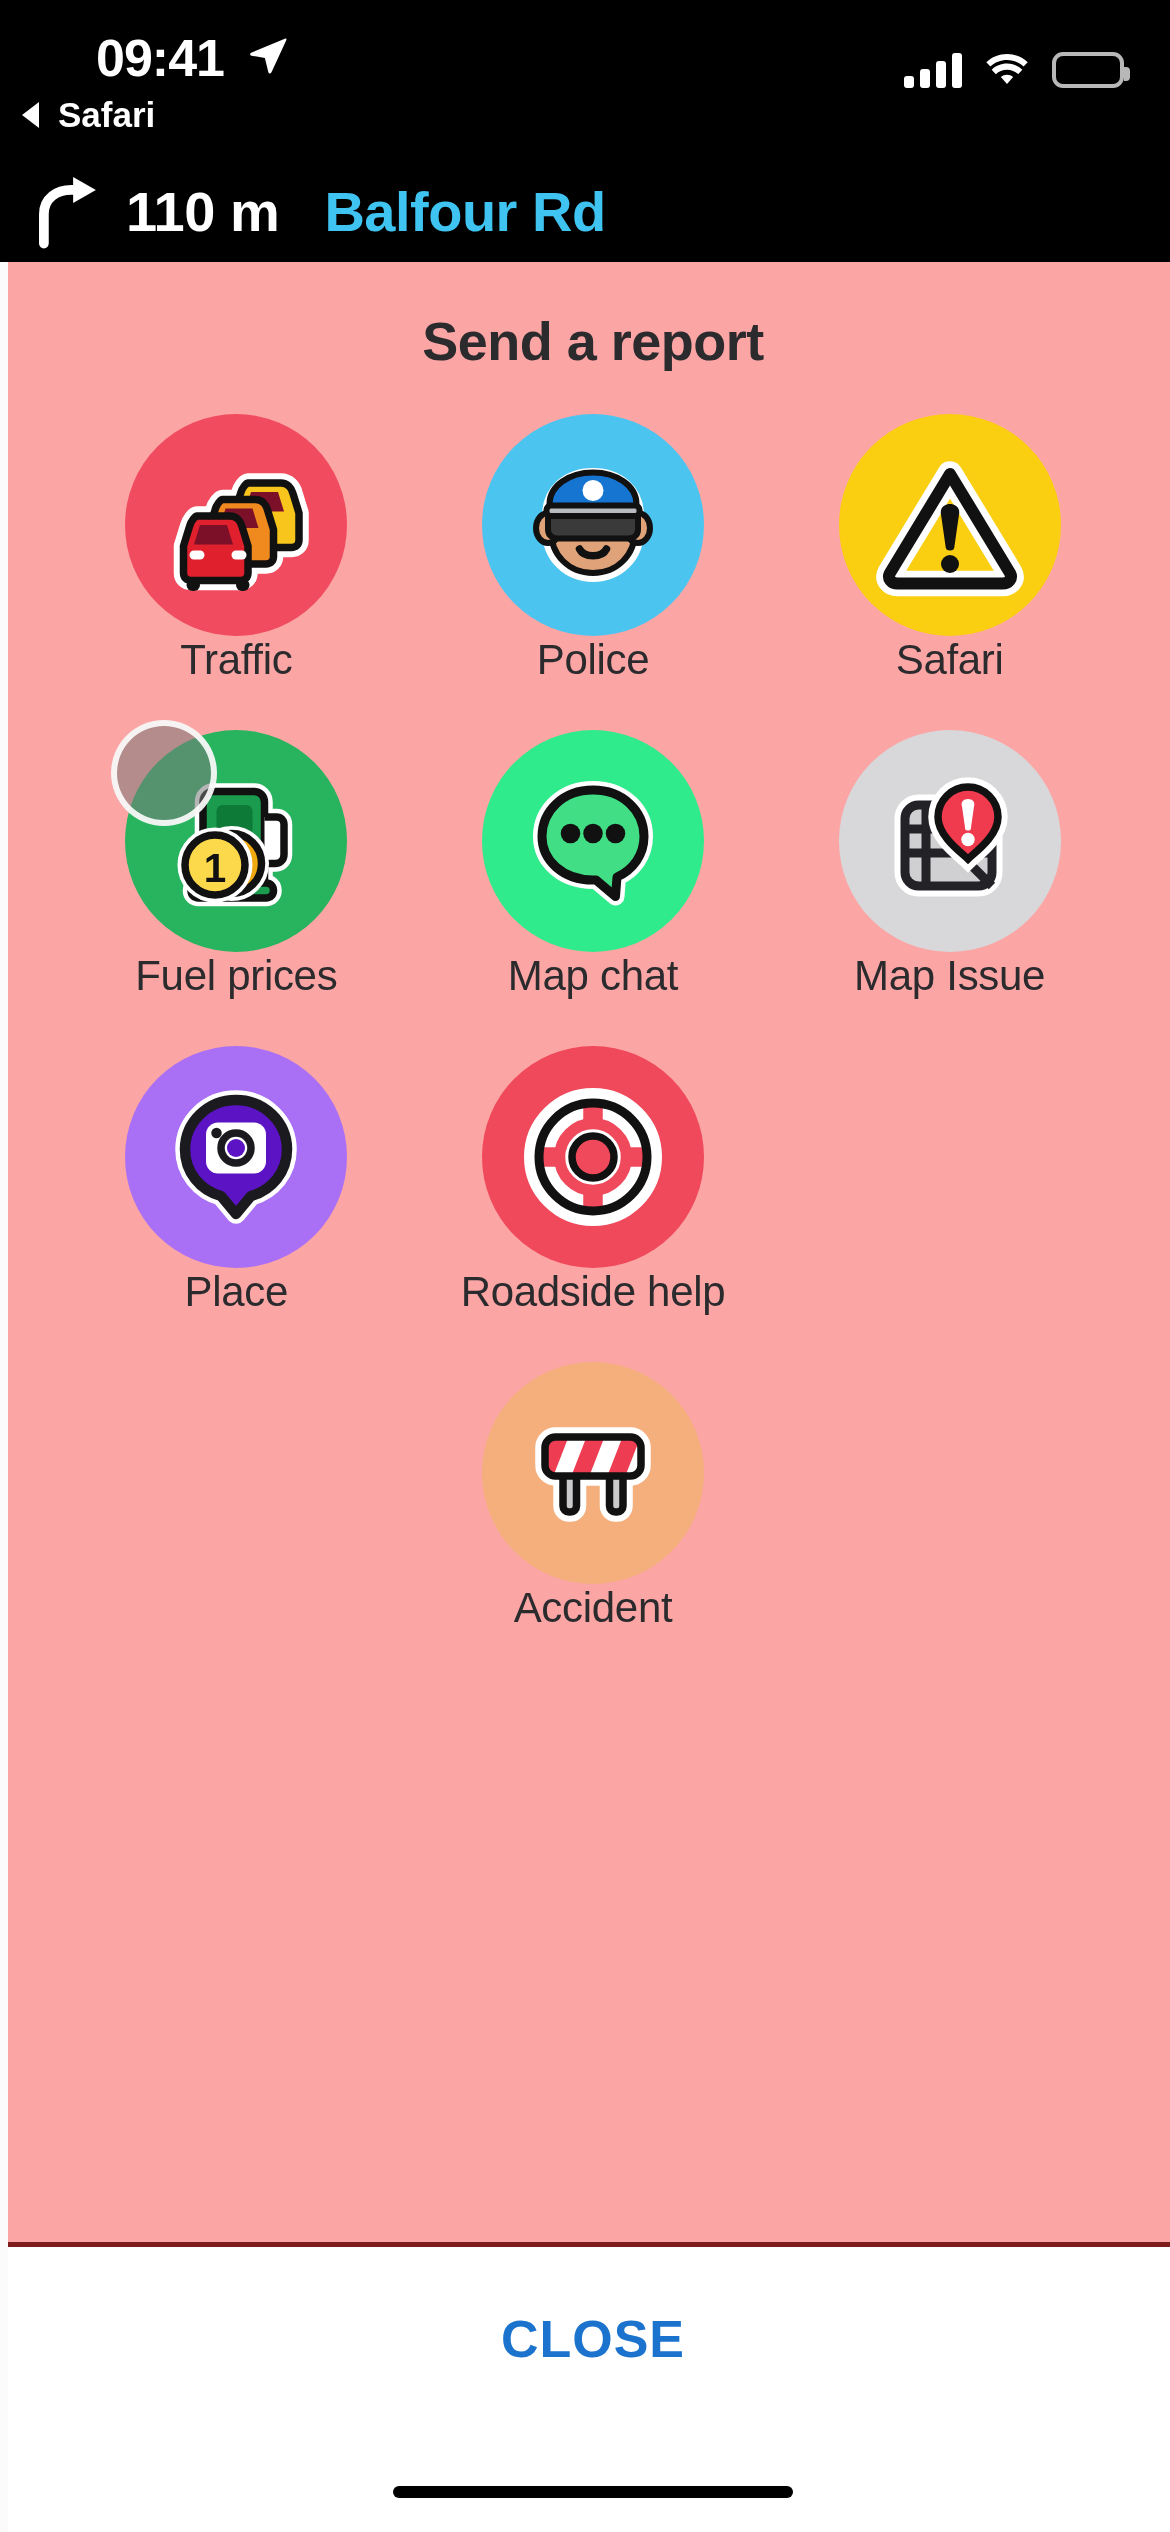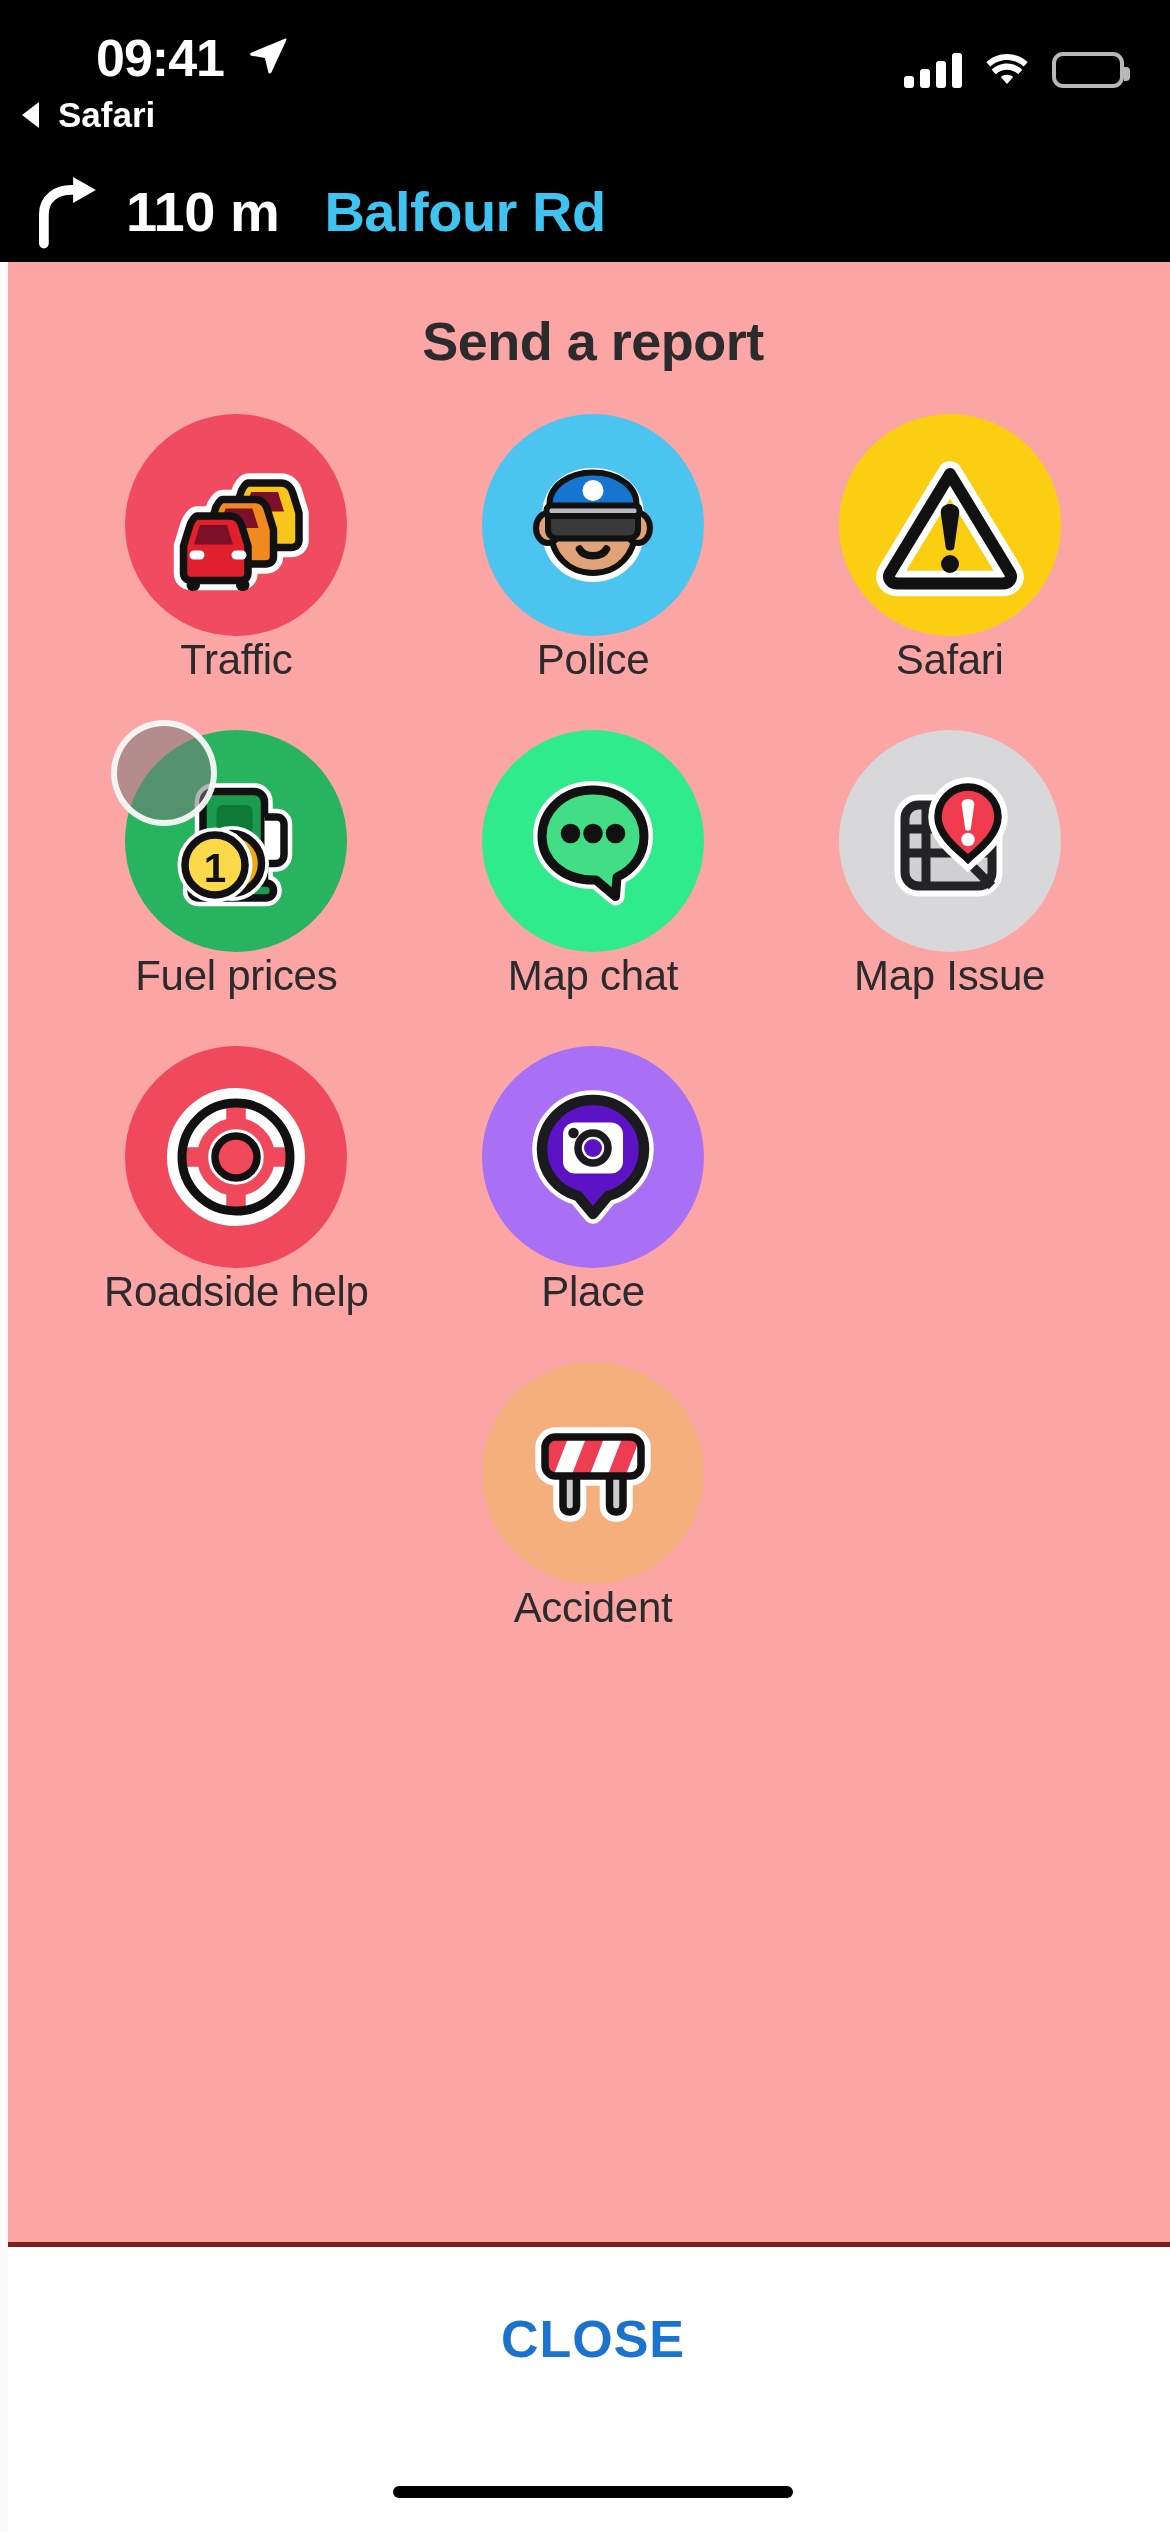--- a/index.html
+++ b/index.html
@@ -293,53 +293,53 @@
               <path d="M62 14c11 0 20 9 20 20 0 13-16 24-20 28-4-4-20-15-20-28 0-11 9-20 20-20z" fill="#F03A4E" stroke="#111111" stroke-width="5"></path>
               <path d="M62 22c3 0 5 2 4 5l-2 14c0 2-1 2-2 2s-2 0-2-2l-2-14c-1-3 1-5 4-5z" fill="#ffffff"></path>
               <circle cx="62" cy="49" r="4.5" fill="#ffffff"></circle>
             </g>
           </svg>
         </div>
         <div class="cell-label">Map Issue</div>
       </div>
 
       <div class="cell">
+        <div class="badge" style="background:#A970F5">
+          <svg viewBox="0 0 100 100" width="150" height="150">
+            <path d="M50 12c19 0 34 15 34 33 0 15-10 27-24 31l-10 12-10-12C26 72 16 60 16 45 16 27 31 12 50 12z" fill="none" stroke="#ffffff" stroke-width="13" stroke-linejoin="round"></path>
+            <path d="M50 12c19 0 34 15 34 33 0 15-10 27-24 31l-10 12-10-12C26 72 16 60 16 45 16 27 31 12 50 12z" fill="#5B13C4" stroke="#1b1b1f" stroke-width="7" stroke-linejoin="round"></path>
+            <rect x="30" y="27" width="40" height="34" rx="8" fill="#ffffff"></rect>
+            <circle cx="50" cy="44" r="10" fill="none" stroke="#1b1b1f" stroke-width="5"></circle>
+            <circle cx="50" cy="44" r="6" fill="#5B13C4"></circle>
+            <circle cx="37" cy="34" r="3.5" fill="#1b1b1f"></circle>
+          </svg>
+        </div>
+        <div class="cell-label">Place</div>
+      </div>
+
+      <div class="cell">
         <div class="badge" style="background:#F0495C">
           <svg viewBox="0 0 100 100" width="150" height="150">
             <circle cx="50" cy="50" r="36" fill="none" stroke="#ffffff" stroke-width="16"></circle>
             <g>
               <circle cx="50" cy="50" r="36" fill="none" stroke="#ffffff" stroke-width="20"></circle>
               <g stroke="#F0495C" stroke-width="13" fill="none">
                 <path d="M50 14 L50 86"></path>
                 <path d="M14 50 L86 50"></path>
               </g>
               <g transform="rotate(45 50 50)" stroke="#F0495C" stroke-width="13" fill="none" opacity="0">
                 <path d="M50 14 L50 86"></path>
               </g>
             </g>
             <circle cx="50" cy="50" r="36" fill="none" stroke="#111111" stroke-width="6"></circle>
             <circle cx="50" cy="50" r="14" fill="#F0495C" stroke="#ffffff" stroke-width="9"></circle>
             <circle cx="50" cy="50" r="14" fill="#F0495C" stroke="#111111" stroke-width="5"></circle>
           </svg>
         </div>
         <div class="cell-label">Roadside help</div>
-      </div>
-
-      <div class="cell">
-        <div class="badge" style="background:#A970F5">
-          <svg viewBox="0 0 100 100" width="150" height="150">
-            <path d="M50 12c19 0 34 15 34 33 0 15-10 27-24 31l-10 12-10-12C26 72 16 60 16 45 16 27 31 12 50 12z" fill="none" stroke="#ffffff" stroke-width="13" stroke-linejoin="round"></path>
-            <path d="M50 12c19 0 34 15 34 33 0 15-10 27-24 31l-10 12-10-12C26 72 16 60 16 45 16 27 31 12 50 12z" fill="#5B13C4" stroke="#1b1b1f" stroke-width="7" stroke-linejoin="round"></path>
-            <rect x="30" y="27" width="40" height="34" rx="8" fill="#ffffff"></rect>
-            <circle cx="50" cy="44" r="10" fill="none" stroke="#1b1b1f" stroke-width="5"></circle>
-            <circle cx="50" cy="44" r="6" fill="#5B13C4"></circle>
-            <circle cx="37" cy="34" r="3.5" fill="#1b1b1f"></circle>
-          </svg>
-        </div>
-        <div class="cell-label">Place</div>
       </div>
 
       <div class="cell solo">
         <div class="badge" style="background:#F4AF7C">
           <svg viewBox="0 0 100 100" width="150" height="150">
             <g stroke="#ffffff" stroke-width="13" stroke-linejoin="round" fill="none">
               <rect x="18" y="26" width="64" height="26" rx="7"></rect>
               <rect x="30" y="50" width="9" height="26" rx="4"></rect>
               <rect x="61" y="50" width="9" height="26" rx="4"></rect>
             </g>

